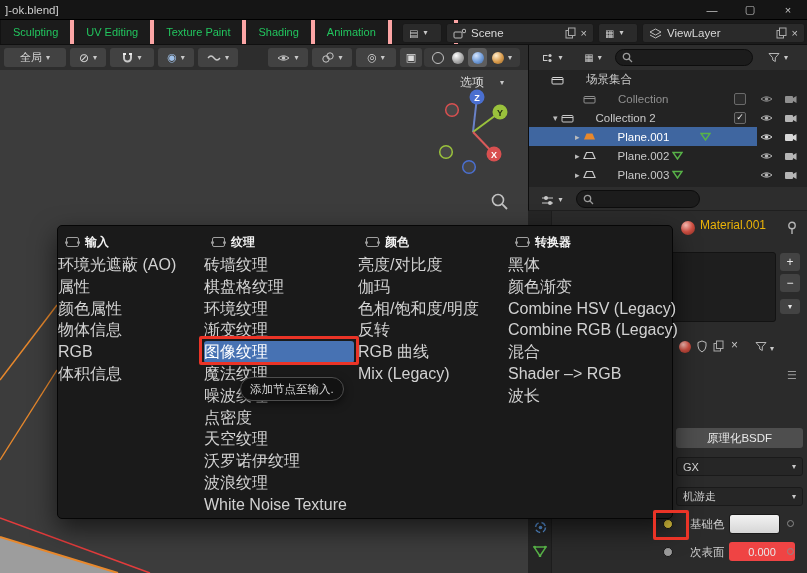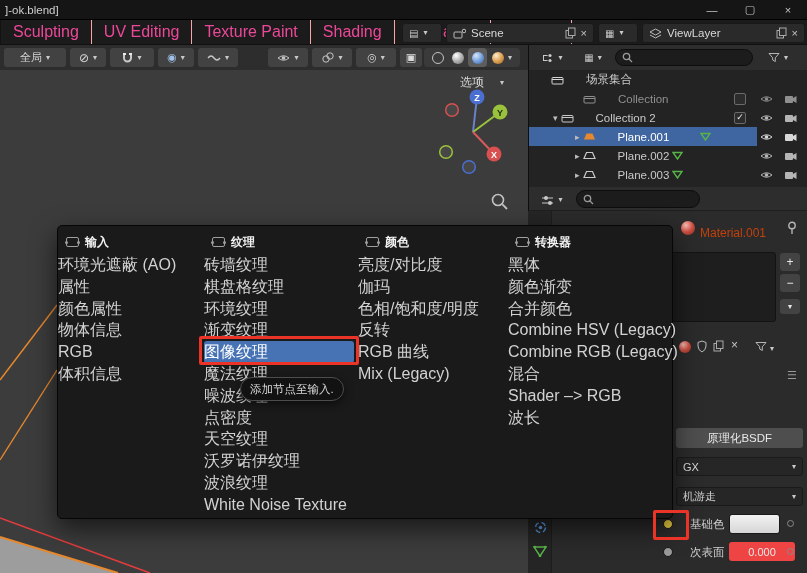--- a/index.html
+++ b/index.html
@@ -11,21 +11,21 @@
 
 .titlebar{position:absolute;left:0;top:0;width:807px;height:20px;background:#151515;
   display:flex;align-items:center;border-bottom:1px solid #000}
 .title{padding-left:5px;font-size:11.5px;color:#cfcfcf;white-space:nowrap}
 .winbtns{margin-left:auto;display:flex;height:100%}
 .winbtn{width:38px;display:flex;align-items:center;justify-content:center;font-size:11px;color:#c5c5c5}
 
 
 .tabsbar{position:absolute;left:0;top:20px;width:807px;height:25px;background:#1b1b1b;
   display:flex;align-items:stretch;border-bottom:1px solid #101010}
-.tab{display:flex;align-items:center;padding:0 12px;font-size:16px;color:#ec4899;border-right:1px solid #fca5a5;white-space:nowrap}
+.tab{display:flex;align-items:center;padding:0 12px;font-size:11px;color:#22c55e;border-right:4px solid #fca5a5;white-space:nowrap}
 .tab:first-child{border-left:1px solid #121212}
 .dbgrp{position:absolute;top:23px;height:20px;background:#2a2a2a;border:1px solid #191919;border-radius:3px;
   display:flex;align-items:center;gap:5px;padding:0 6px;font-size:11.5px;color:#d8d8d8;z-index:5}
 .cv{font-size:8px;color:#c9c9c9;line-height:1}
 .ico{display:flex;align-items:center}
 
 
 .hdr{position:absolute;background:#2d2d2d}
 .wbtn{position:absolute;top:48px;height:19px;background:#424242;border-radius:3px;
   display:flex;align-items:center;justify-content:center;gap:4px;color:#dadada;font-size:11px;padding:0 5px}
@@ -462,21 +462,21 @@
   <div class="abs" style="left:533px;top:545px">
     <svg width="14" height="12">
         <polygon points="7,11 1,2 13,2" fill="none" stroke="#58b348" stroke-width="1.5"></polygon>
         <circle cx="1.8" cy="2" r="1.3" fill="#58b348"></circle>
         <circle cx="12.2" cy="2" r="1.3" fill="#58b348"></circle>
         <circle cx="7" cy="11" r="1.3" fill="#58b348"></circle>
       </svg>
   </div>
 
   <div class="abs mat-sphere" style="left:681px;top:221px;width:14px;height:14px"></div>
-  <span class="plabel" style="left:700px;top:226px;color:#c2410c;font-size:12px">Material.001</span>
+  <span class="plabel" style="left:700px;top:218px;color:#eab308;font-size:12px">Material.001</span>
   <span class="abs" style="left:786px;top:221px">
     <svg width="12" height="14">
         <circle cx="6" cy="4.5" r="3.2" fill="none" stroke="#b5b5b5" stroke-width="1.4"></circle>
         <line x1="6" y1="7.7" x2="6" y2="13" stroke="#b5b5b5" stroke-width="1.4"></line>
       </svg>
   </span>
 
   <div class="abs" style="left:598px;top:252px;width:178px;height:70px;background:#1e1e1e;border:1px solid #131313;border-radius:3px"></div>
   <div class="pbtn" style="left:780px;top:253px;width:20px;height:18px">+</div>
   <div class="pbtn" style="left:780px;top:274px;width:20px;height:18px">−</div>
@@ -567,21 +567,20 @@
       <div class="mitem">RGB 曲线</div>
       <div class="mitem">Mix (Legacy)</div>
     </div>
     <div class="mcol" style="width:162px">
       <div class="mhead">
         <span class="nicon"></span>
         <span>转换器</span>
       </div>
       <div class="mitem">黑体</div>
       <div class="mitem">颜色渐变</div>
-      <div class="mitem">合并颜色</div>
       <div class="mitem">Combine HSV (Legacy)</div>
       <div class="mitem">Combine RGB (Legacy)</div>
       <div class="mitem">混合</div>
       <div class="mitem">Shader –&gt; RGB</div>
       <div class="mitem">波长</div>
     </div>
   </div>
 
   <div class="tooltip">添加节点至输入.</div>
 

